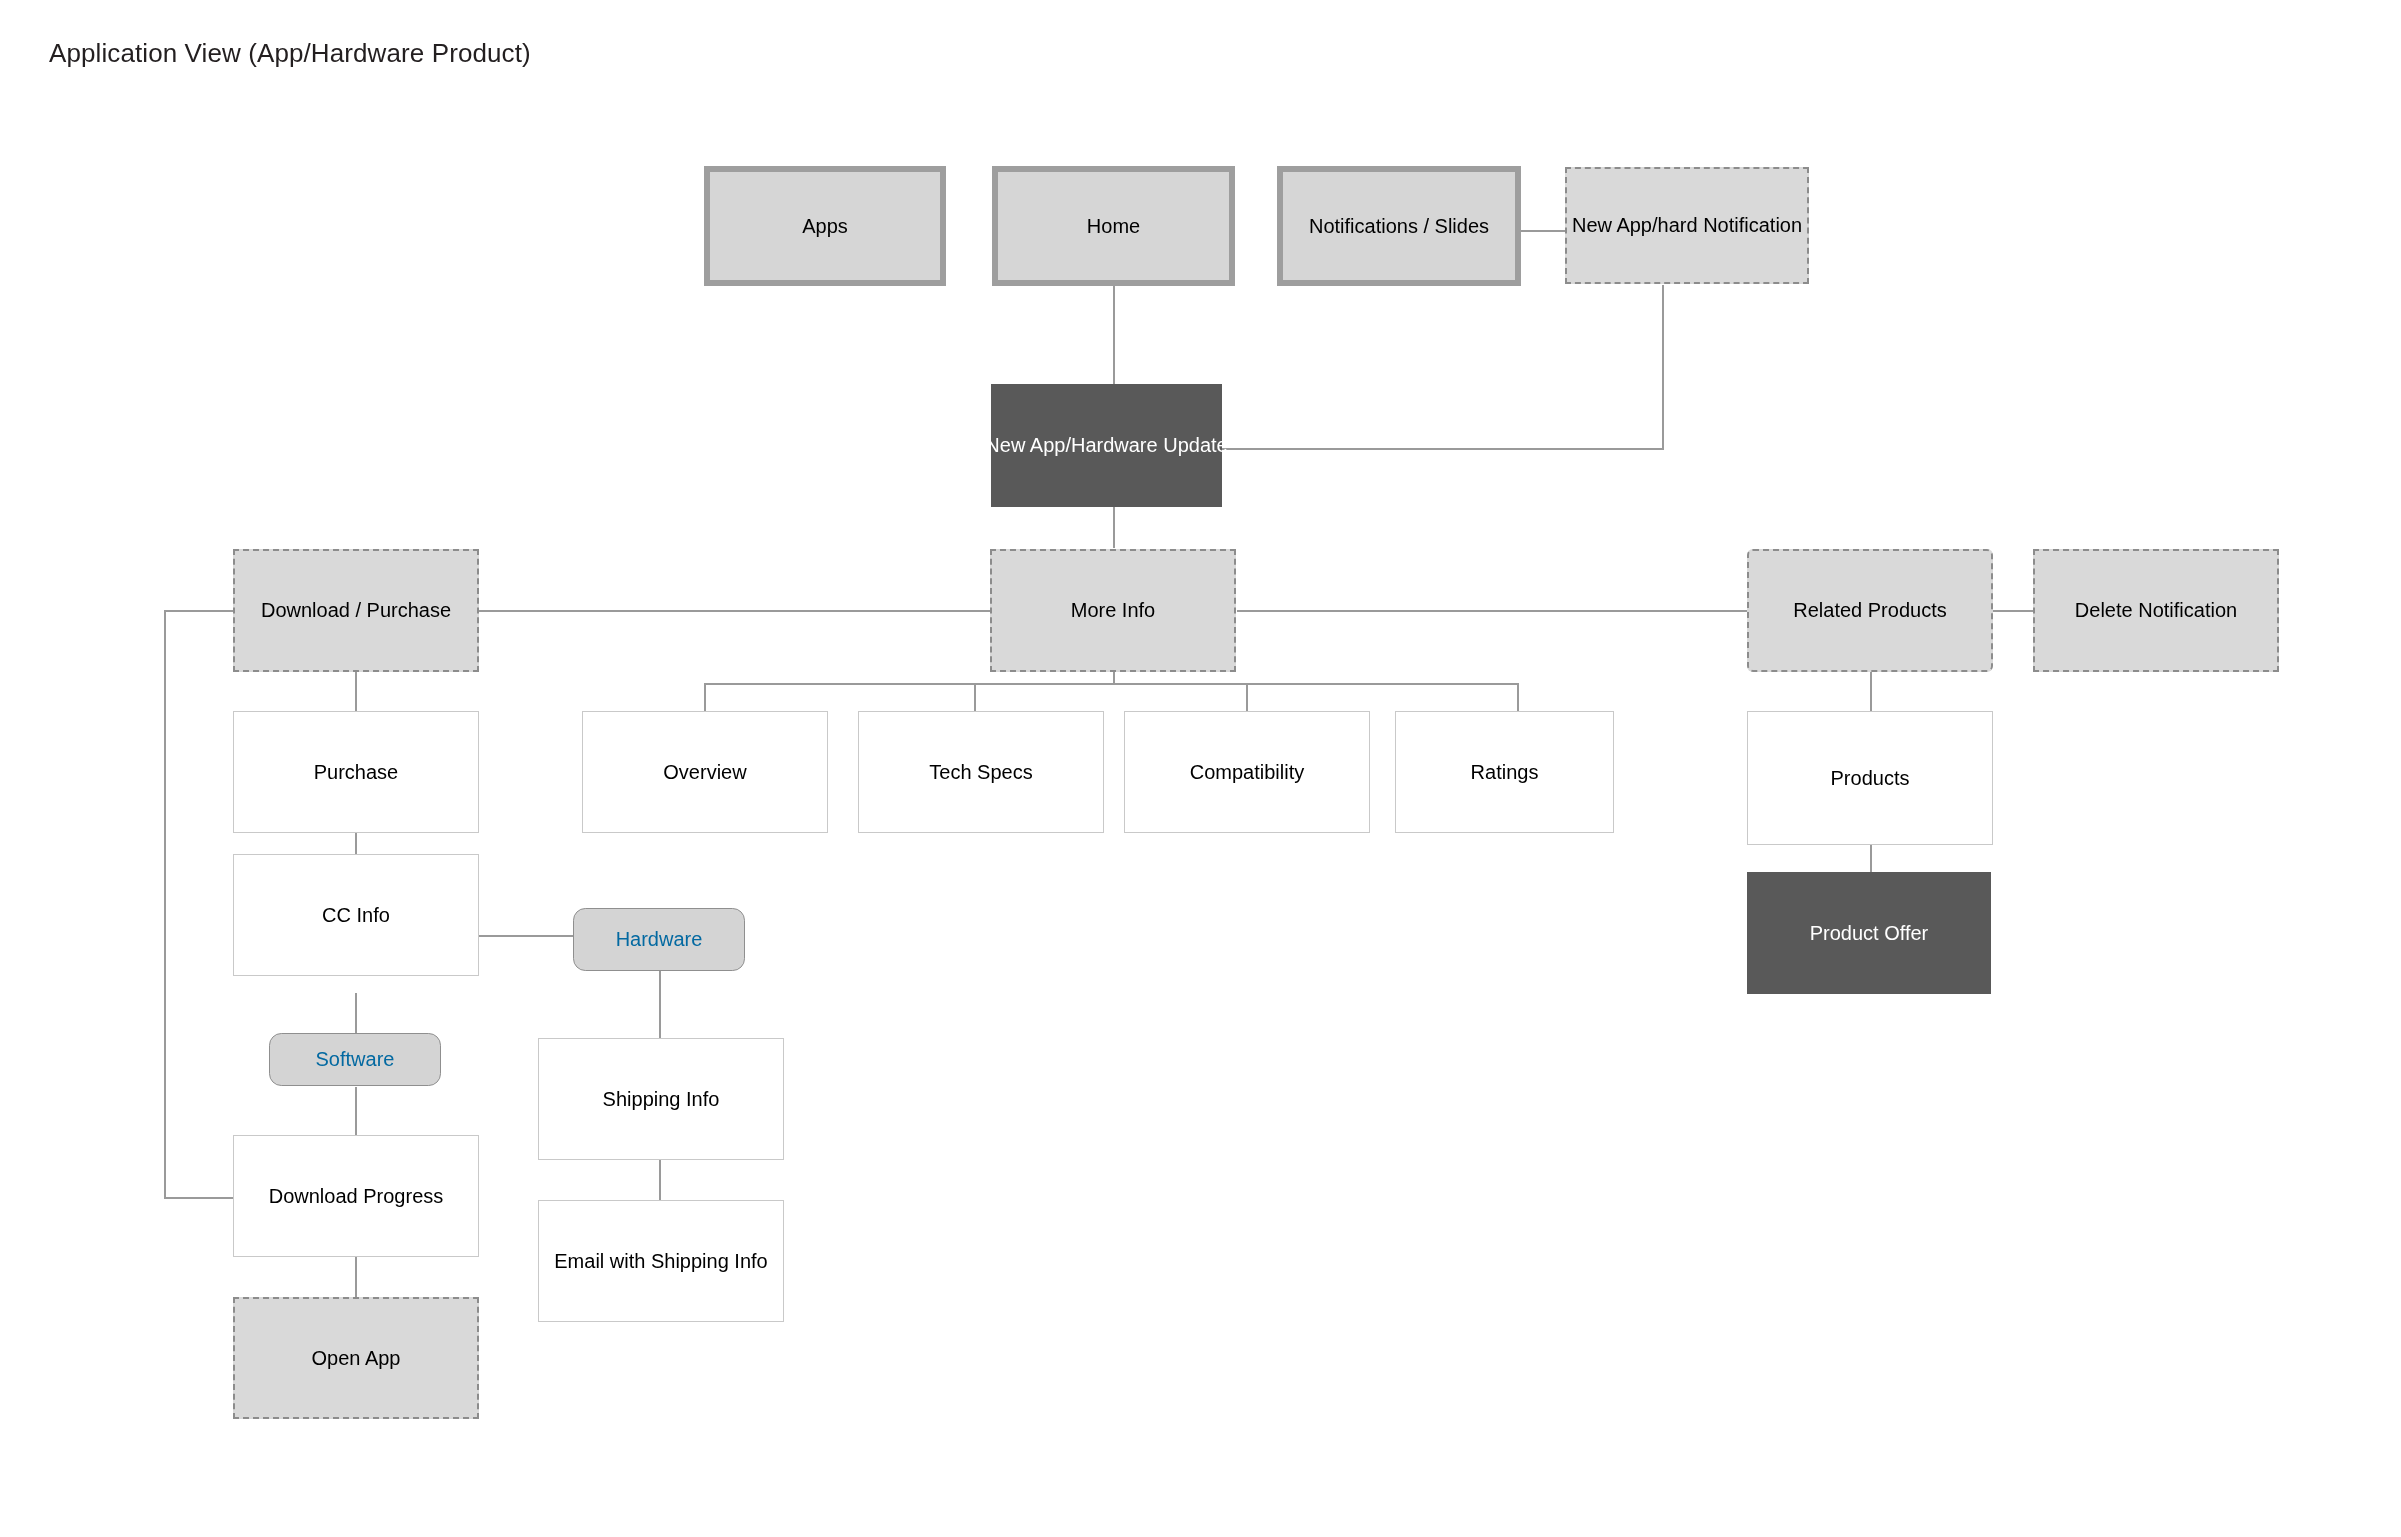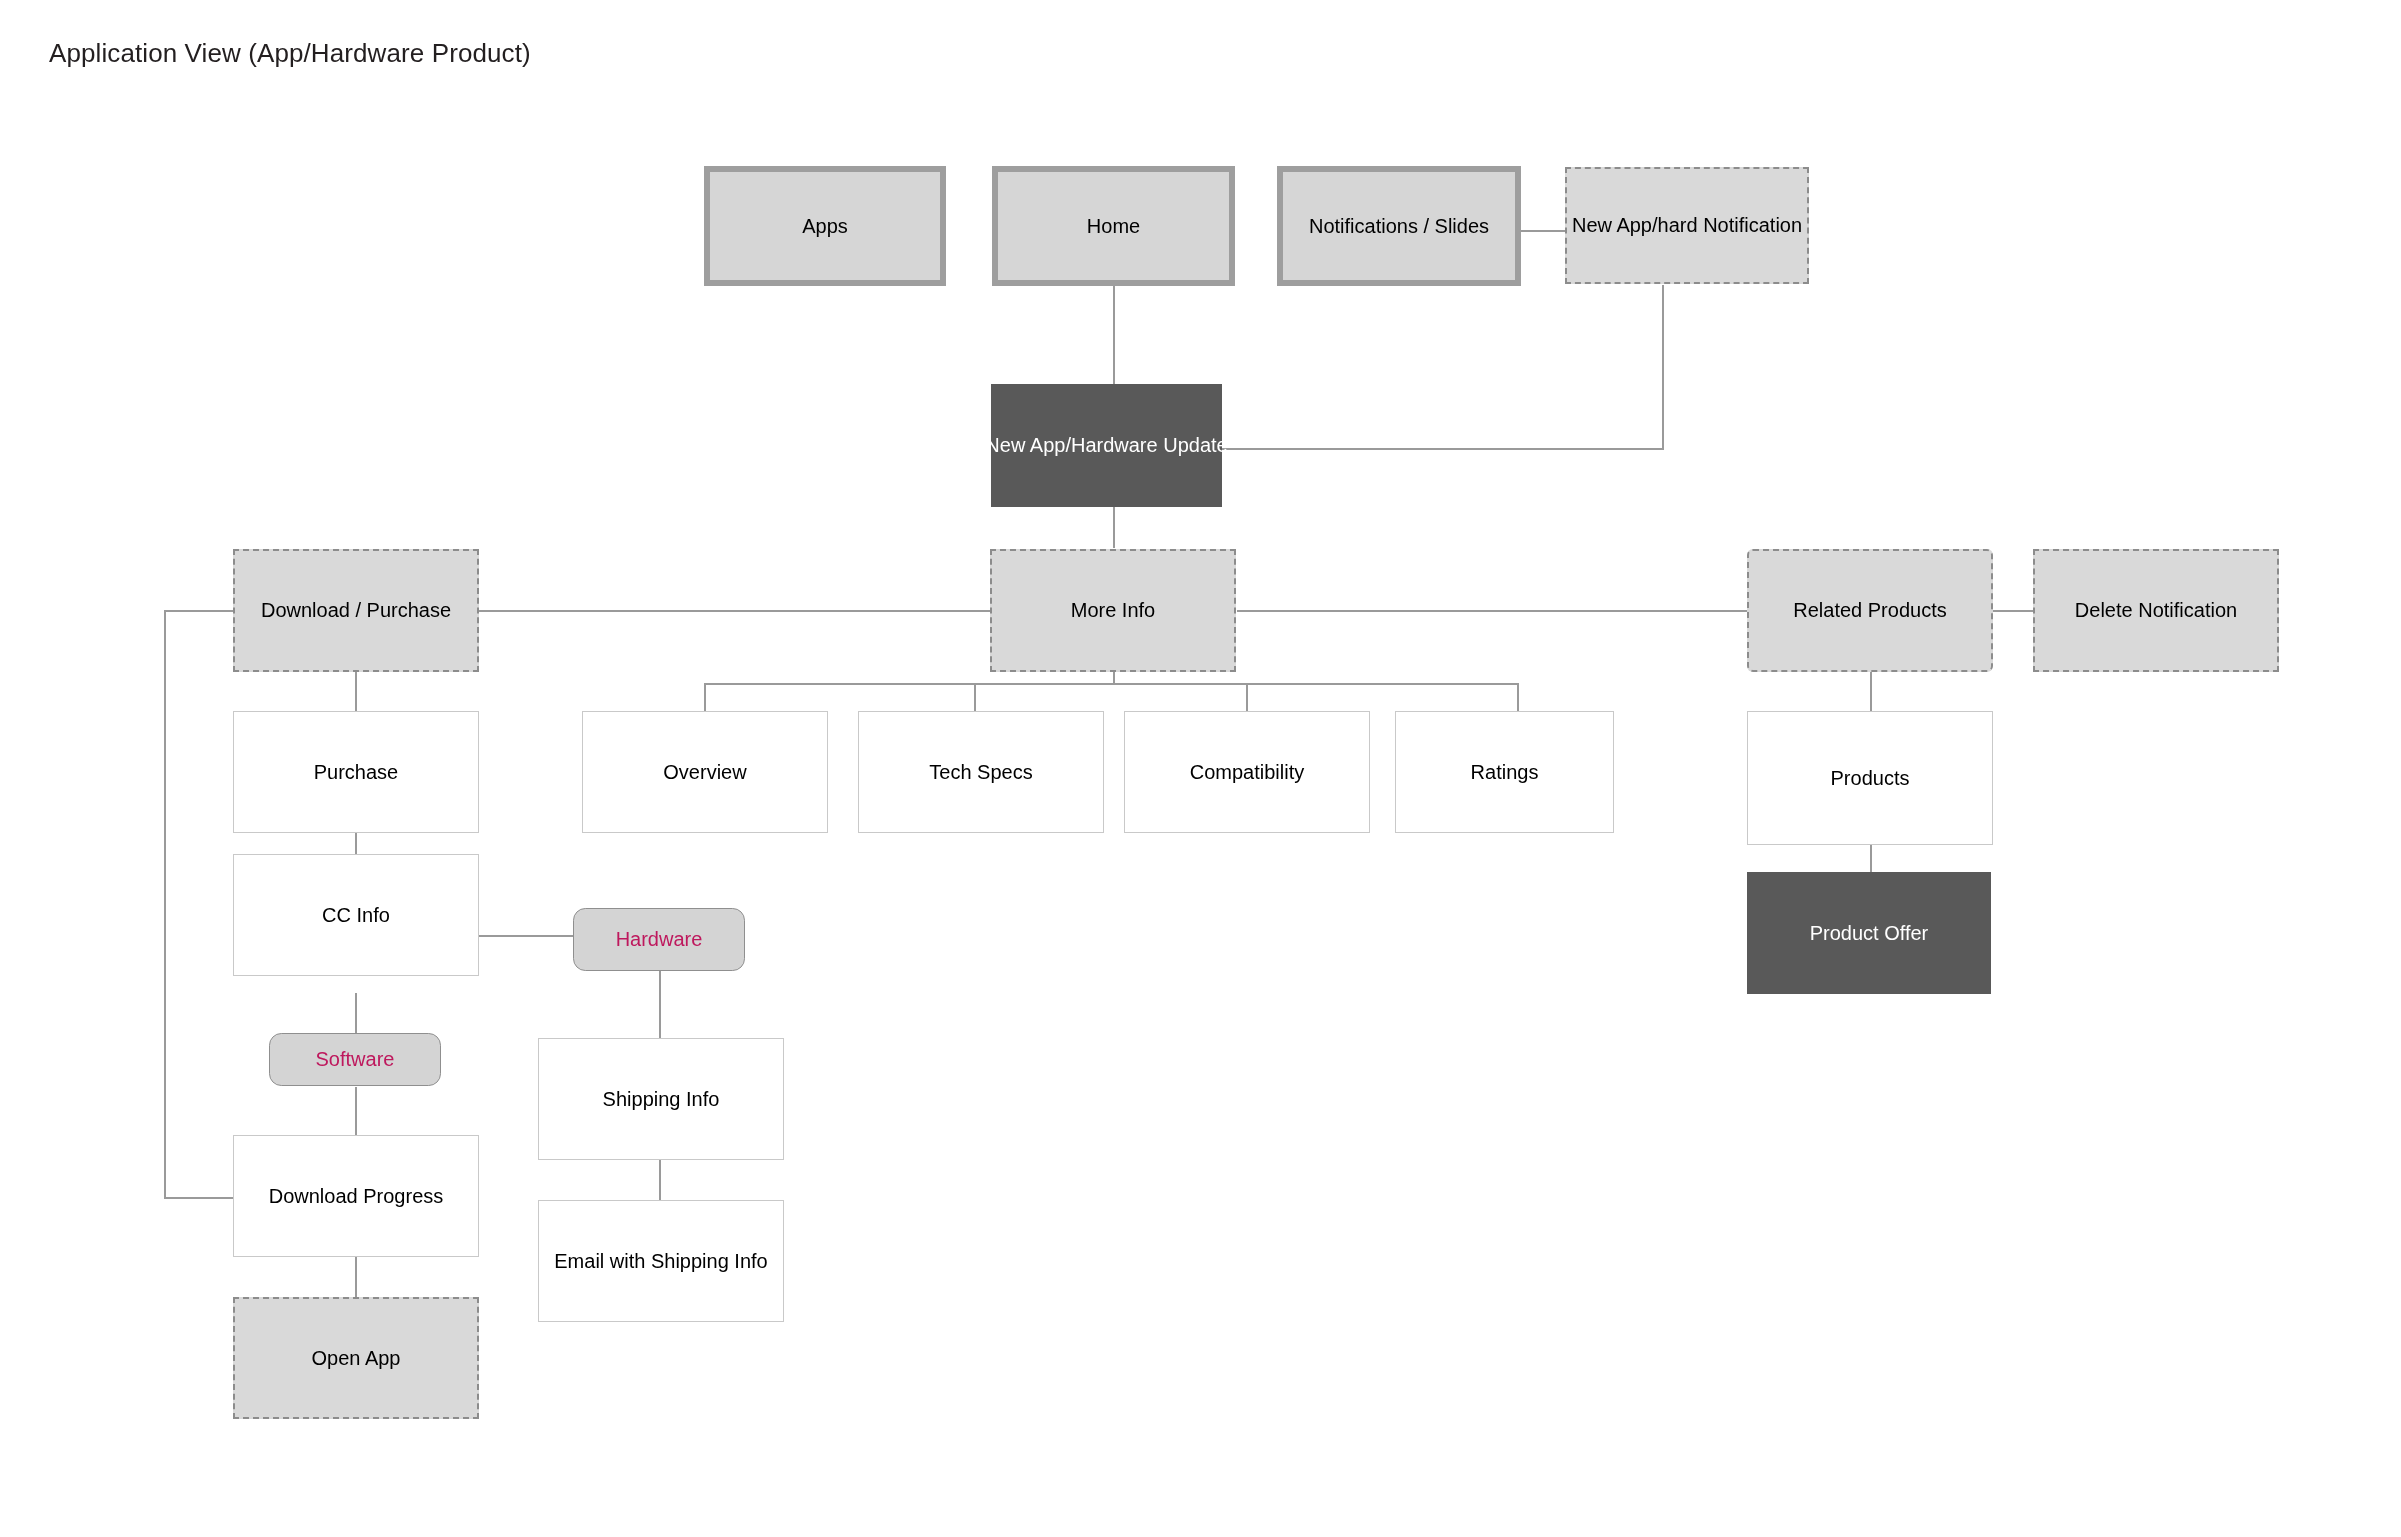--- a/index.html
+++ b/index.html
@@ -75,21 +75,21 @@
   .node.dark {
     background: #595959;
     border: none;
     color: #ffffff;
   }
   
   .node.rounded {
     background: #d4d4d4;
     border: 1.4px solid #8f8f8f;
     border-radius: 12.3px;
-    color: #be185d;
+    color: #0369a1;
   }
 </style>
 </head>
 <body>
 
 <div id="canvas">
 
   <div id="page-title">Application View (App/Hardware Product)</div>
 
   <div class="conn h" style="left:1521px; top:230px; width:44px;"></div>

